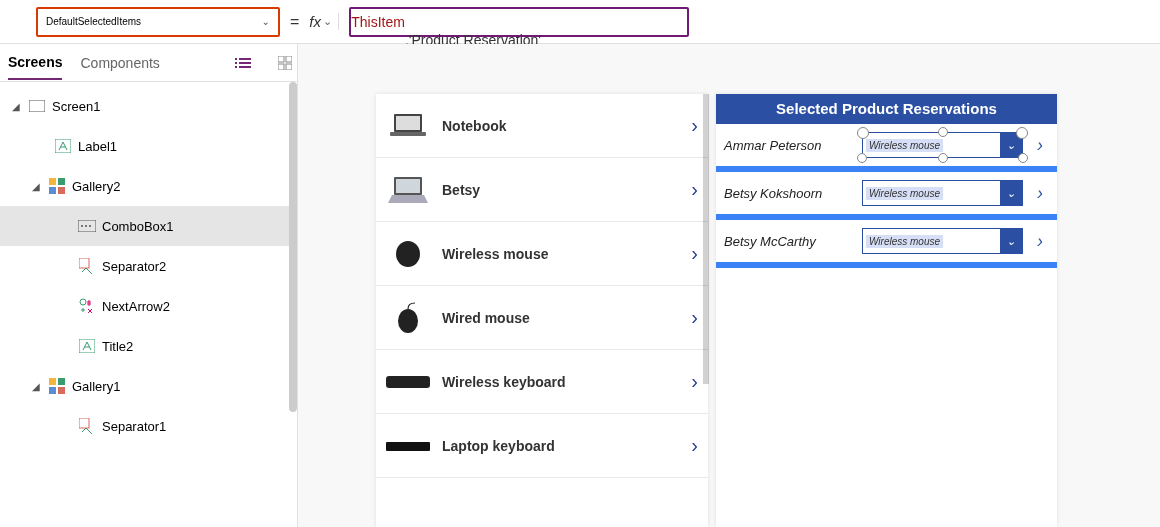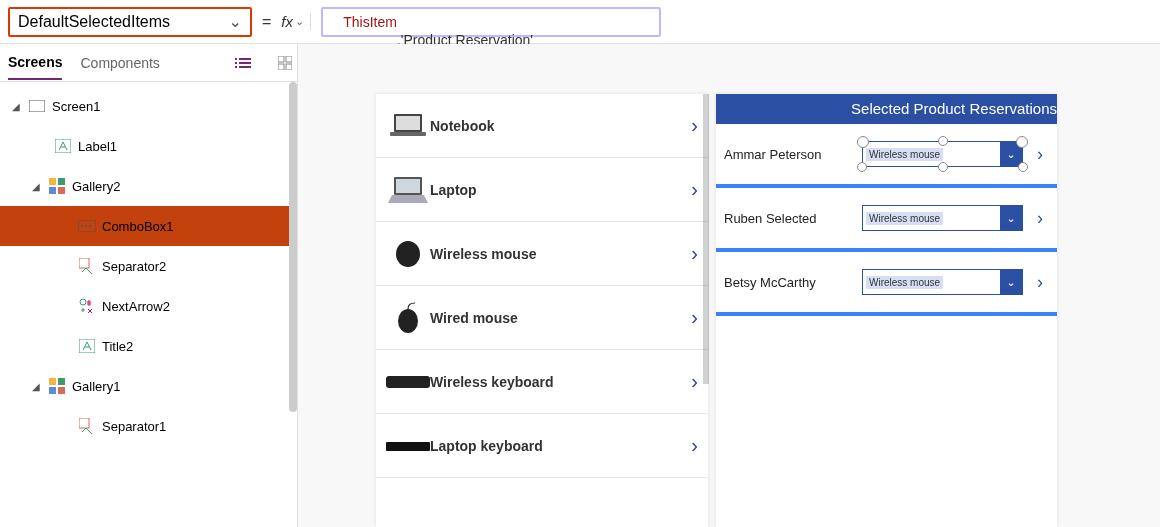--- a/index.html
+++ b/index.html
@@ -1,60 +1,60 @@
 <!DOCTYPE html>
 <html><head>
 <meta charset="utf-8">
 <style>
   * { box-sizing: border-box; margin: 0; padding: 0; font-family: "Segoe UI", Arial, sans-serif; }
   body { background: #fff; width: 1160px; height: 527px; overflow: hidden; }
 
   
   .formula-bar { display: flex; align-items: center; height: 44px; border-bottom: 1px solid #e1e1e1; padding: 0 8px; gap: 10px; }
-  .prop-select { width: 244px; height: 30px; border: 2px solid #d83b01; border-radius: 2px; display: flex; align-items: center; padding: 0 8px; justify-content: space-between; font-size: 16px; }
+  .prop-select { width: 244px; height: 30px; border: 2px solid #d83b01; border-radius: 2px; display: flex; align-items: center; padding: 0 8px; justify-content: space-between; font-size: 10px; margin-left: 28px; }
   .prop-select .chev { color: #555; }
   .equals { font-size: 16px; color: #333; }
   .fx-label { font-style: italic; font-size: 15px; display: flex; align-items: center; gap: 2px; color: #333; border-right: 1px solid #ddd; padding-right: 6px; }
   .fx-label .chev { font-style: normal; font-size: 11px; color: #666; }
-  .formula-input { flex: 0 0 340px; height: 30px; border: 2px solid #c4b5fd; border-radius: 2px; padding: 0 20px; font-family: Consolas, monospace; font-size: 14px; display: flex; align-items: center; }
+  .formula-input { flex: 0 0 340px; height: 30px; border: 2px solid #701a75; border-radius: 2px; padding: 0 0; font-family: Consolas, monospace; font-size: 14px; display: flex; align-items: center; }
   .formula-input .tok-obj { color: #a31515; }
   .formula-input .tok-prop { color: #333; margin-top: 37px; }
 
   
   .main { display: flex; height: calc(527px - 44px); }
   .left-panel { width: 298px; border-right: 1px solid #e1e1e1; display: flex; flex-direction: column; position: relative; }
   .tabs { display: flex; align-items: center; height: 38px; padding-left: 8px; border-bottom: 1px solid #e1e1e1; gap: 18px; }
   .tab { font-size: 14px; color: #666; padding: 8px 0; cursor: pointer; }
   .tab.active { color: #000; border-bottom: 2px solid #742774; font-weight: 600; }
   .tabs .spacer { flex: 1; }
   .tabs .icon-btn { width: 24px; height: 24px; display: flex; align-items: center; justify-content: center; color: #666; }
   .search-row { display: flex; align-items: center; height: 36px; padding: 0 10px; gap: 8px; color: #999; border-bottom: 1px solid #f0f0f0; }
   .search-row input { border: none; outline: none; flex: 1; font-size: 13px; color: #333; }
   .tree { flex: 1; overflow-y: auto; font-size: 13px; padding-top: 4px; position: relative; }
   .tree-scroll-ind { position: absolute; right: 0; top: 0; width: 8px; height: 330px; background: #ccc; border-radius: 4px; }
   .tree .row { display: flex; align-items: center; height: 40px; padding-left: 12px; gap: 6px; cursor: pointer; }
-  .tree .row.selected { background: #c2410c; text-align: center; }
+  .tree .row.selected { background: #e5e5e5; text-align: center; }
   .tree .row .caret { width: 10px; color: #555; font-size: 10px; }
   .tree .row .icon { width: 18px; height: 18px; display: flex; align-items: center; justify-content: center; }
   .tree .indent-1 { padding-left: 32px; }
   .tree .indent-2 { padding-left: 54px; align-items: center; }
   .tree .indent-3 { padding-left: 78px; }
 
   
   .canvas-area { flex: 1; background: #f8f8f8; padding: 50px 0 0 78px; display: flex; }
   .gallery1 { width: 332px; background: #fff; box-shadow: 0 0 4px rgba(0,0,0,0.1); position: relative; }
   .gallery1 .gscroll { position: absolute; right: -1px; top: 0; width: 6px; height: 290px; background: rgba(0,0,0,0.18); }
-  .g1-item { display: flex; align-items: center; height: 64px; border-bottom: 1px solid #e8e8e8; padding: 0 10px; }
+  .g1-item { display: flex; align-items: center; height: 64px; border-bottom: 1px solid #e8e8e8; padding: 0 10px; gap: 12px; }
   .g1-item .thumb { width: 44px; height: 40px; display: flex; align-items: center; justify-content: center; }
   .g1-item .label { flex: 1; font-weight: 600; font-size: 14px; color: #333; }
   .g1-item .arrow { color: #2b3f8f; font-size: 20px; }
 
   .gallery2 { width: 341px; margin-left: 8px; background: #fff; box-shadow: 0 0 4px rgba(0,0,0,0.1); }
-  .g2-header { background: #2b4fa2; color: #fff; text-align: right; font-weight: 400; font-size: 15px; height: 30px; line-height: 30px; }
-  .g2-item { display: flex; align-items: center; height: 64px; border-bottom: 4px solid #3b82f6; padding: 0 8px; gap: 8px; }
+  .g2-header { background: #2b4fa2; color: #fff; text-align: center; font-weight: 700; font-size: 15px; height: 30px; line-height: 30px; }
+  .g2-item { display: flex; align-items: center; height: 48px; border-bottom: 6px solid #3b82f6; padding: 0 8px; gap: 8px; font-style: italic; }
   .g2-item .name { width: 130px; font-size: 13px; color: #222; }
   .combo { flex: 1; height: 26px; border: 1px solid #2b4fa2; display: flex; align-items: center; position: relative; background: #fff; }
   .combo .chip { background: #d6dff5; font-size: 10px; padding: 1px 3px; margin-left: 3px; color: #333; }
   .combo .dd { width: 22px; height: 100%; background: #2b4fa2; color: #fff; display: flex; align-items: center; justify-content: center; margin-left: auto; font-size: 11px; }
   .g2-item .arrow { color: #2b4fa2; font-size: 18px; width: 18px; text-align: center; }
   .combo.design-selected::before,
   .combo.design-selected::after { content: ""; position: absolute; width: 10px; height: 10px; background: #fff; border: 1px solid #888; border-radius: 50%; }
   .combo.design-selected::before { left: -6px; top: -6px; }
   .combo.design-selected::after { right: -6px; top: -6px; }
   .combo.design-selected .h1, .combo.design-selected .h2, .combo.design-selected .h3, .combo.design-selected .h4 { position: absolute; width: 10px; height: 10px; background: #fff; border: 1px solid #888; border-radius: 50%; }
@@ -228,21 +228,21 @@
         <span class="arrow">›</span>
       </div>
       <div class="g1-item">
         <span class="thumb">
           <svg width="40" height="30" viewBox="0 0 40 30">
               <rect x="6" y="2" width="28" height="18" rx="1" fill="#555"></rect>
               <rect x="8" y="4" width="24" height="14" fill="#cfd6dc"></rect>
               <polygon points="4,20 36,20 40,28 0,28" fill="#aab"></polygon>
             </svg>
         </span>
-        <span class="label">Laptop</span>
+        <span class="label">Betsy</span>
         <span class="arrow">›</span>
       </div>
       <div class="g1-item">
         <span class="thumb">
           <svg width="34" height="30" viewBox="0 0 34 30">
               <ellipse cx="17" cy="15" rx="12" ry="13" fill="#222"></ellipse>
             </svg>
         </span>
         <span class="label">Wireless mouse</span>
         <span class="arrow">›</span>
@@ -287,21 +287,21 @@
           <span class="dd">⌄</span>
           <span class="h1"></span>
             <span class="h2"></span>
             <span class="h3"></span>
             <span class="h4"></span>
         </div>
         <span class="arrow">›</span>
       </div>
 
       <div class="g2-item">
-        <span class="name">Ruben Selected</span>
+        <span class="name">Betsy Kokshoorn</span>
         <div class="combo">
           <span class="chip">Wireless mouse</span>
           <span class="dd">⌄</span>
         </div>
         <span class="arrow">›</span>
       </div>
 
       <div class="g2-item">
         <span class="name">Betsy McCarthy</span>
         <div class="combo">

